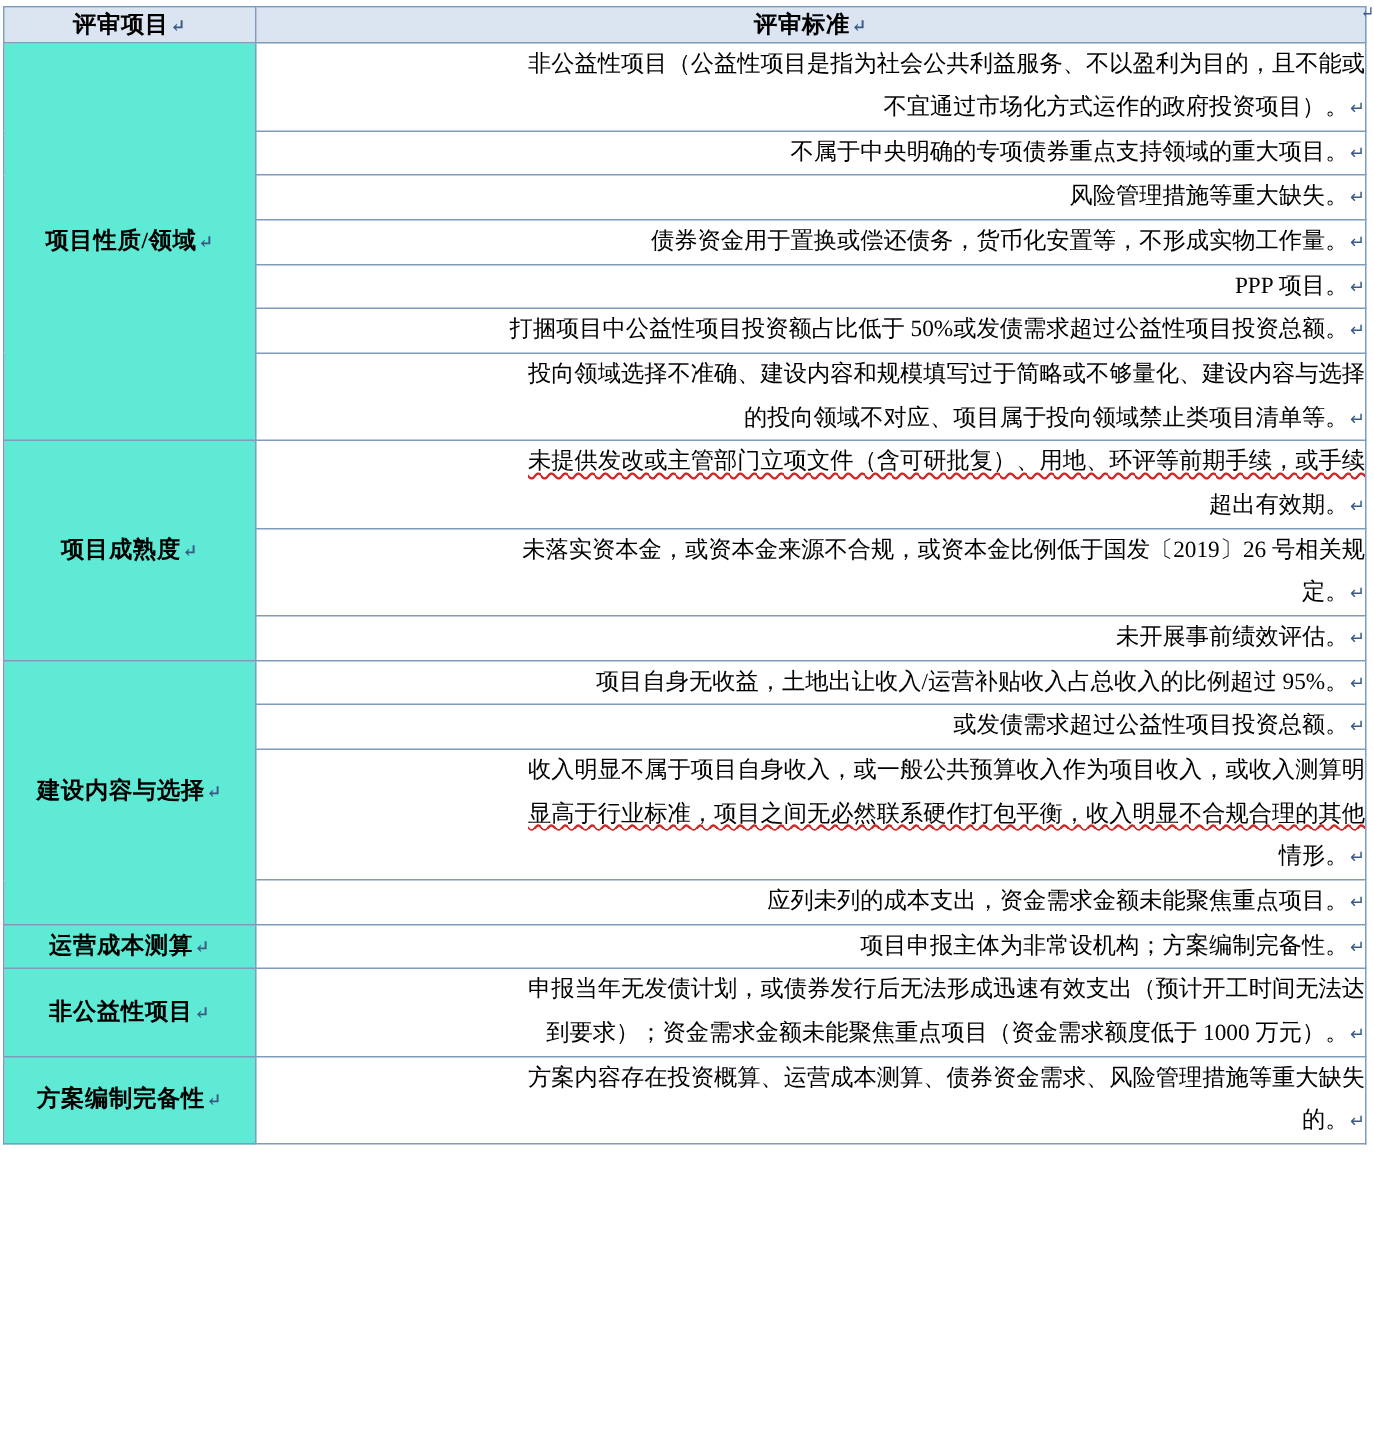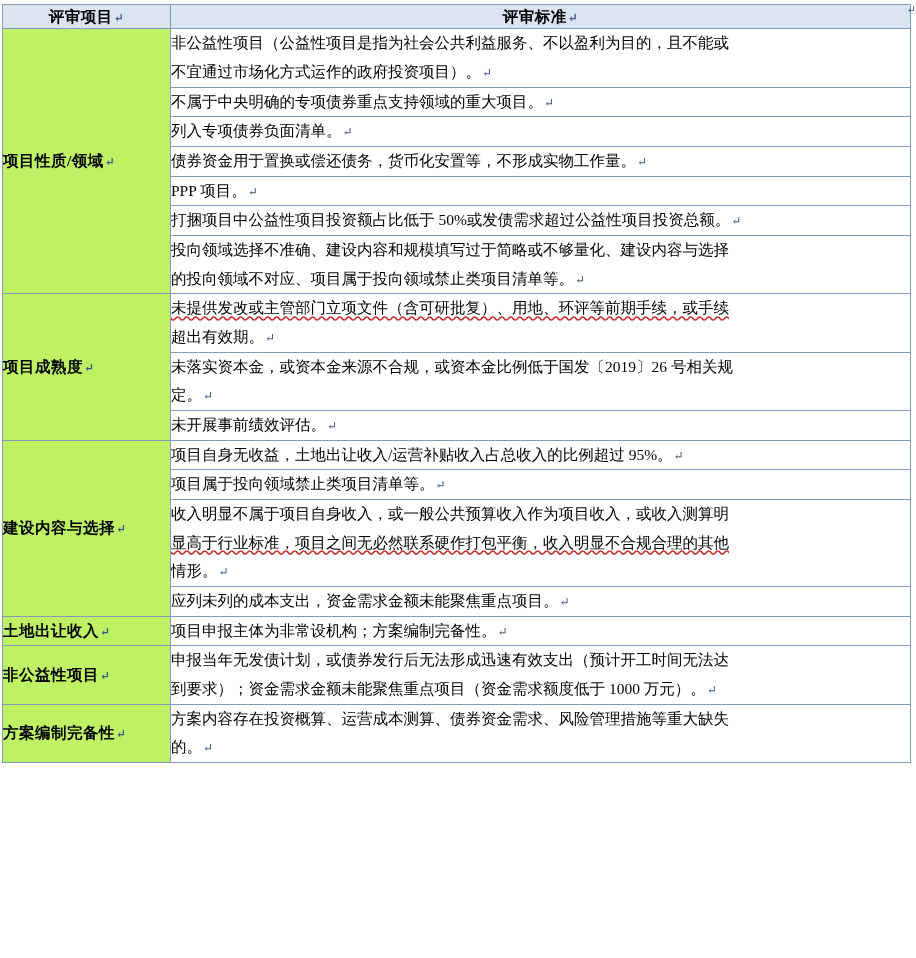--- a/index.html
+++ b/index.html
@@ -35,34 +35,35 @@
   .hdr-cell {
     background: #dbe5f1;
     text-align: center;
     font-weight: bold;
     font-size: 15.5px;
     line-height: 1.5;
     padding: 7px 4px 7px 4px;
     letter-spacing: 0.5px;
   }
   .cat-cell {
-    background: #bef264;
-    text-align: left;
+    background: #5eead4;
+    text-align: center;
     font-weight: bold;
     font-size: 15.5px;
     line-height: 1.6;
     padding: 6px 6px;
     letter-spacing: 0.5px;
   }
   .crit-cell {
     background: #ffffff;
-    text-align: left;
+    text-align: right;
     font-size: 15.5px;
     line-height: 1.85;
     padding: 6px 8px 6px 10px;
+    font-family: Liberation Serif, serif;
   }
   .crit-cell .line {
     display: block;
   }
   .pilcrow {
     font-size: 12px;
     color: #3b5b86;
     vertical-align: baseline;
     padding-left: 1px;
   }
@@ -116,21 +117,21 @@
           <span class="line"><span>不宜通过市场化方式运作的政府投资项目）。</span><span class="pilcrow">↵</span></span>
         </td>
       </tr>
       <tr>
         <td class="crit-cell">
           <span class="line"><span>不属于中央明确的专项债券重点支持领域的重大项目。</span><span class="pilcrow">↵</span></span>
         </td>
       </tr>
       <tr>
         <td class="crit-cell">
-          <span class="line"><span>列入专项债券负面清单。</span><span class="pilcrow">↵</span></span>
+          <span class="line"><span>风险管理措施等重大缺失。</span><span class="pilcrow">↵</span></span>
         </td>
       </tr>
       <tr>
         <td class="crit-cell">
           <span class="line"><span>债券资金用于置换或偿还债务，货币化安置等，不形成实物工作量。</span><span class="pilcrow">↵</span></span>
         </td>
       </tr>
       <tr>
         <td class="crit-cell">
           <span class="line"><span>PPP 项目。</span><span class="pilcrow">↵</span></span>
@@ -172,39 +173,39 @@
       <tr>
         <td class="cat-cell" rowspan="4">
           <span>建设内容与选择</span><span class="pilcrow">↵</span>
         </td>
         <td class="crit-cell">
           <span class="line"><span>项目自身无收益，土地出让收入/运营补贴收入占总收入的比例超过 95%。</span><span class="pilcrow">↵</span></span>
         </td>
       </tr>
       <tr>
         <td class="crit-cell">
-          <span class="line"><span>项目属于投向领域禁止类项目清单等。</span><span class="pilcrow">↵</span></span>
+          <span class="line"><span>或发债需求超过公益性项目投资总额。</span><span class="pilcrow">↵</span></span>
         </td>
       </tr>
       <tr>
         <td class="crit-cell">
           <span class="line">收入明显不属于项目自身收入，或一般公共预算收入作为项目收入，或收入测算明</span>
           <span class="line sq-under">显高于行业标准，项目之间无必然联系硬作打包平衡，收入明显不合规合理的其他</span>
           <span class="line"><span>情形。</span><span class="pilcrow">↵</span></span>
         </td>
       </tr>
       <tr>
         <td class="crit-cell">
           <span class="line"><span>应列未列的成本支出，资金需求金额未能聚焦重点项目。</span><span class="pilcrow">↵</span></span>
         </td>
       </tr>
 
       <tr>
         <td class="cat-cell">
-          <span>土地出让收入</span><span class="pilcrow">↵</span>
+          <span>运营成本测算</span><span class="pilcrow">↵</span>
         </td>
         <td class="crit-cell">
           <span class="line"><span>项目申报主体为非常设机构；方案编制完备性。</span><span class="pilcrow">↵</span></span>
         </td>
       </tr>
 
       <tr>
         <td class="cat-cell">
           <span>非公益性项目</span><span class="pilcrow">↵</span>
         </td>

